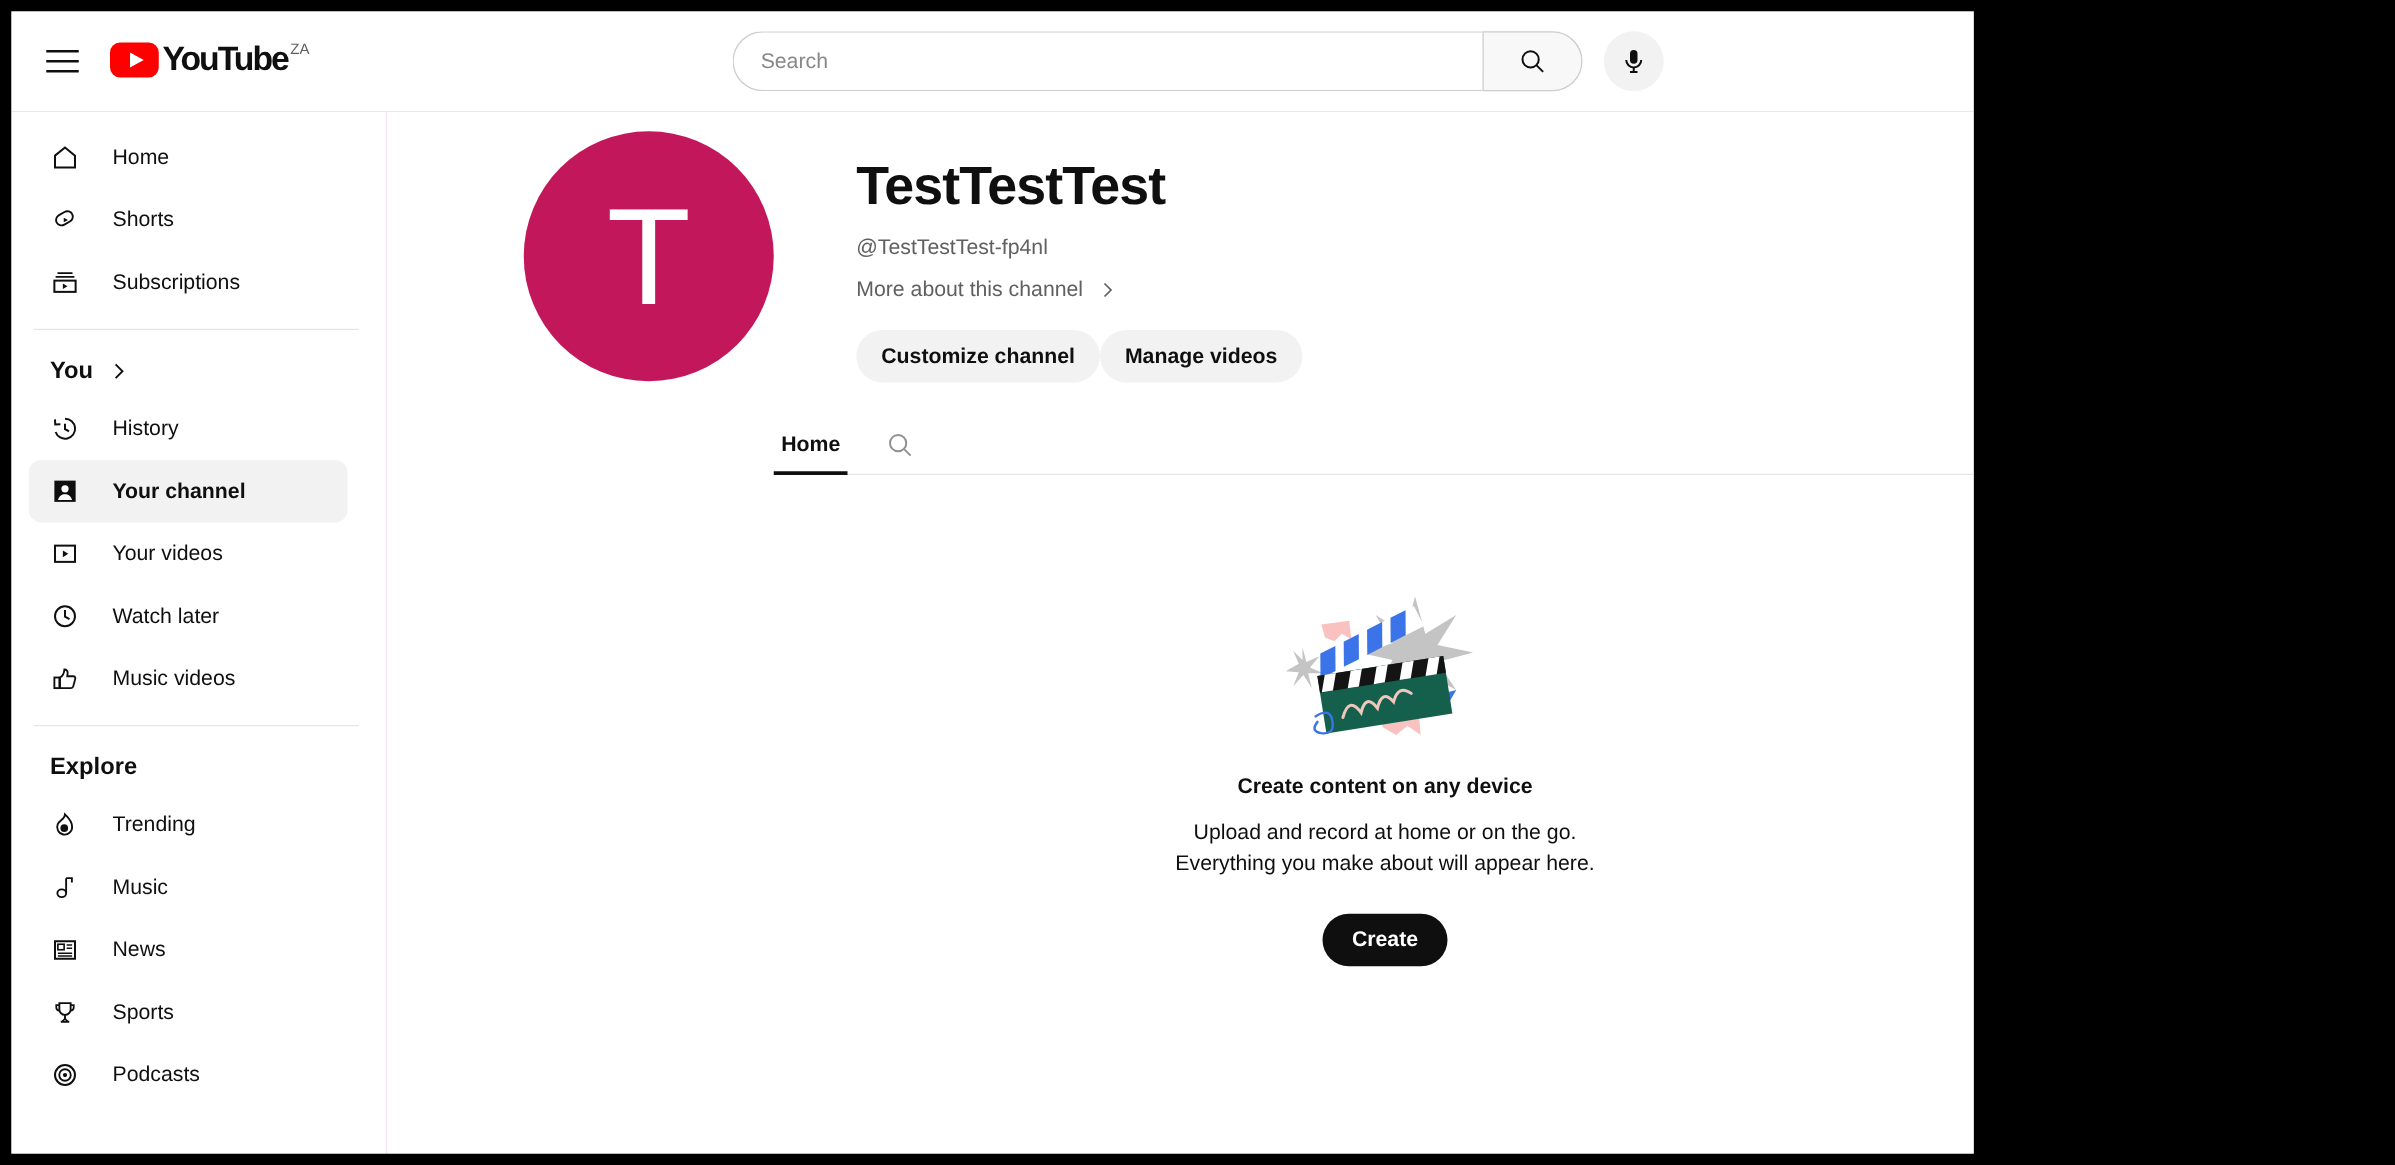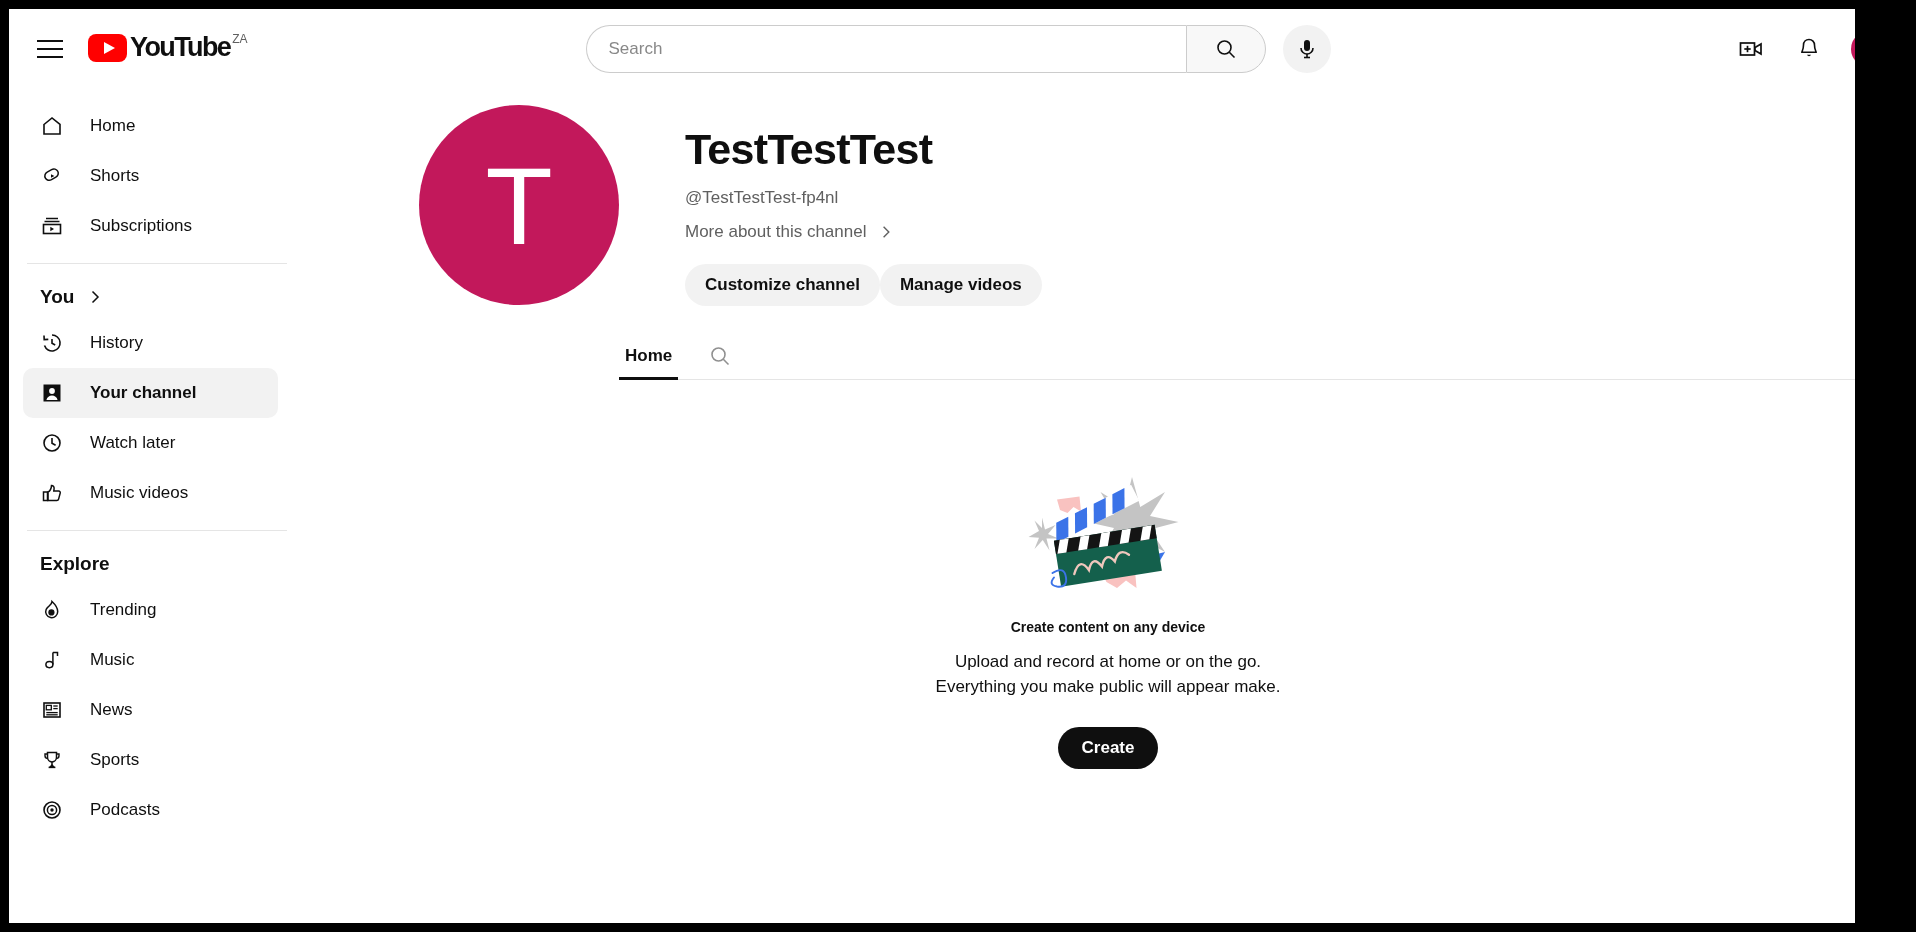--- a/index.html
+++ b/index.html
@@ -16,21 +16,21 @@
   #frame {
     position: absolute;
     left: 0; top: 0;
     width: 1916px; height: 932px;
     background: #000000;
   }
 
   #viewport {
     position: absolute;
     left: 9px; top: 9px;
-    width: 1846px;
+    width: 1570px;
     height: 914px;
     background: #d946ef;
     overflow: hidden;
   }
 
   
   #masthead {
     position: absolute;
     left: 0; top: 0;
     width: 1898px;
@@ -347,21 +347,21 @@
   }
 
   
   .empty-state {
     display: flex;
     flex-direction: column;
     align-items: center;
     margin-top: 88px;
   }
   .empty-title {
-    font-size: 14px;
+    font-size: 17px;
     font-weight: bold;
     color: #0f0f0f;
     margin-top: 16px;
   }
   .empty-sub {
     font-size: 17px;
     color: #0f0f0f;
     margin-top: 14px;
     text-align: center;
     line-height: 25px;
@@ -506,20 +506,29 @@
       <span class="nav-ico">
         <svg width="24" height="24" viewBox="0 0 24 24">
           <rect x="3.5" y="3.5" width="17" height="17" fill="#0f0f0f"></rect>
           <circle cx="12" cy="10" r="2.9" fill="#ffffff"></circle>
           <path d="M6.4 19c.7-3.1 3-4.6 5.6-4.6s4.9 1.5 5.6 4.6Z" fill="#ffffff"></path>
         </svg>
       </span>
       <span class="nav-label">Your channel</span>
     </div>
 
+    <div class="nav-item">
+      <span class="nav-ico">
+        <svg width="24" height="24" viewBox="0 0 24 24">
+          <rect x="4" y="5.5" width="16" height="13" fill="none" stroke="#0f0f0f" stroke-width="1.6"></rect>
+          <path d="M10.3 9.3 L14.6 12 L10.3 14.7 Z" fill="#0f0f0f"></path>
+        </svg>
+      </span>
+      <span class="nav-label">Your videos</span>
+    </div>
 
     <div class="nav-item">
       <span class="nav-ico">
         <svg width="24" height="24" viewBox="0 0 24 24">
           <circle cx="12" cy="12" r="8" fill="none" stroke="#0f0f0f" stroke-width="1.6"></circle>
           <path d="M12 7 L12 12.3 L15.6 14.3" fill="none" stroke="#0f0f0f" stroke-width="1.6"></path>
         </svg>
       </span>
       <span class="nav-label">Watch later</span>
     </div>
@@ -669,20 +678,20 @@
             <polygon points="172,86 184,86 178,104 166,104"></polygon>
           </g>
           <path d="M72 134 q10-22 20-2 q8-20 18-2 q8-20 18-4 q8-18 20-6" fill="none" stroke="#f0c7bd" stroke-width="3.2" stroke-linecap="round"></path>
         </g>
 
         <path d="M46 140 q16-10 18 6 q2 14-12 12 q-12-2-4-12" fill="none" stroke="#3b73e8" stroke-width="2.6" stroke-linecap="round"></path>
       </svg>
       <div class="empty-title">Create content on any device</div>
       <div class="empty-sub">
         <span>Upload and record at home or on the go.</span><br>
-        <span>Everything you make public will appear make.</span>
+        <span>Everything you make about will appear here.</span>
       </div>
       <button class="create-btn">Create</button>
     </div>
 
   </div>
 </div>
 </div>
 
 </body></html>

